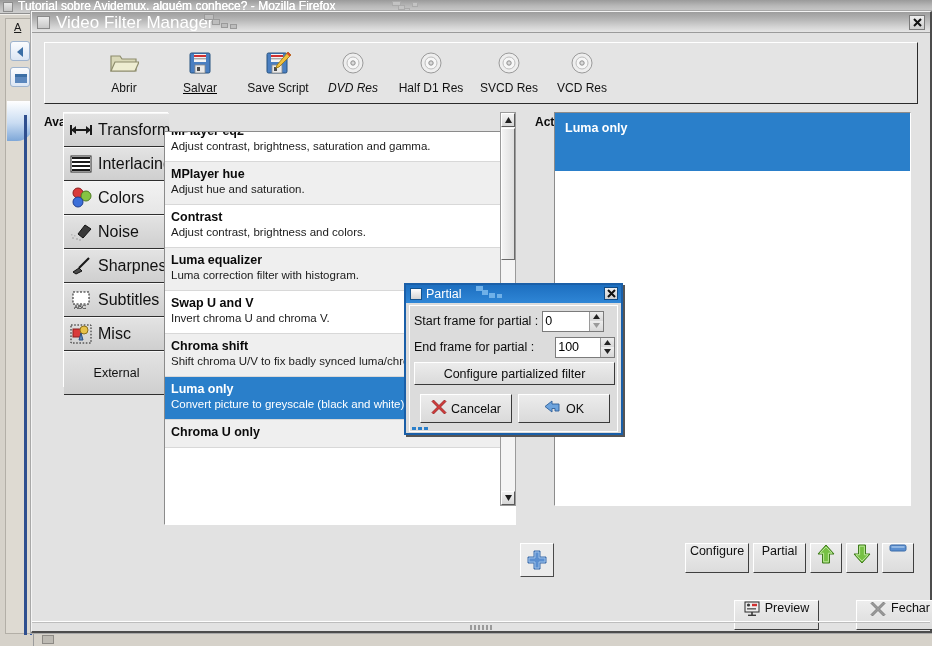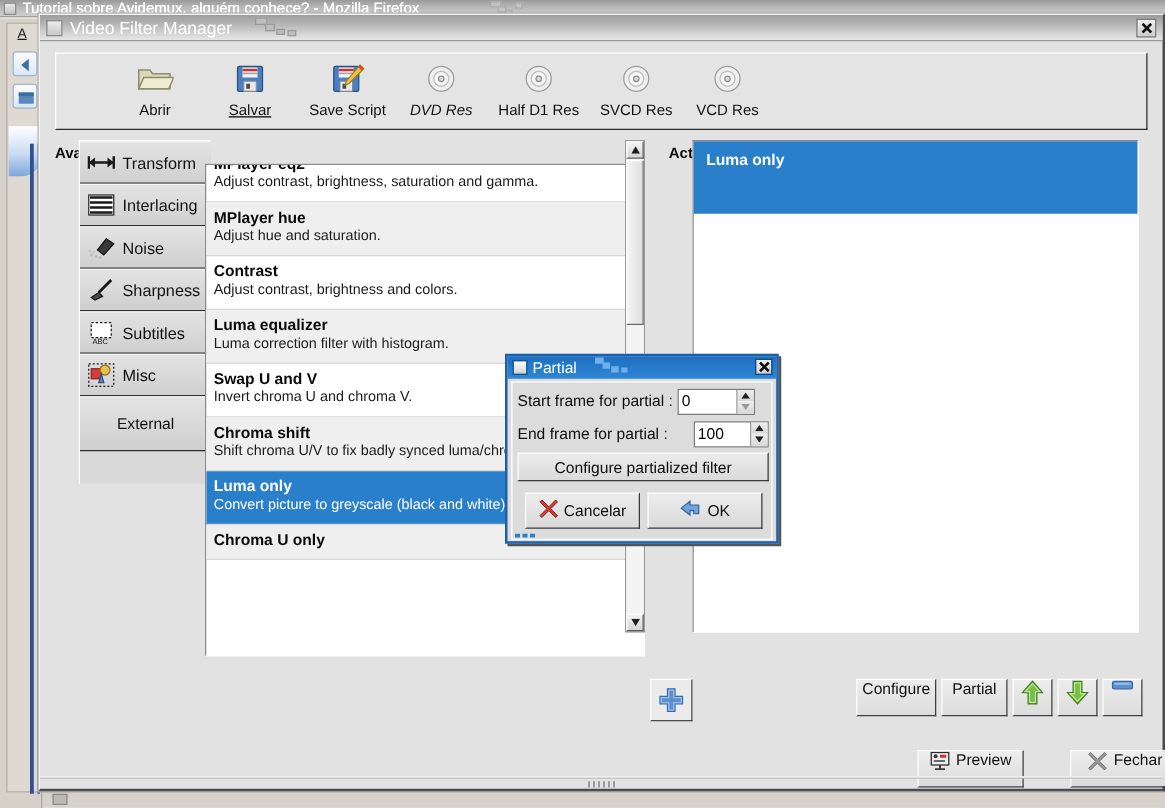--- a/index.html
+++ b/index.html
@@ -97,21 +97,21 @@
     background: linear-gradient(to bottom, #9d9d9d 0%, #b6b6b6 38%, #d2d2d2 72%, #e6e6e6 100%);
     border-bottom: 1px solid #9b9b9b;
   }
   #vfm-sysbox {
     position: absolute; left: 5px; top: 4px; width: 13px; height: 13px;
     background: linear-gradient(to bottom,#ececec,#c8c8c8);
     border: 1px solid #8a8a8a;
   }
   #vfm-title {
     position: absolute; left: 24px; top: 2px;
-    color: #ffffff; font-size: 14px; line-height: 17px; white-space: nowrap;
+    color: #ffffff; font-size: 17px; line-height: 17px; white-space: nowrap;
   }
   #vfm-close {
     position: absolute; right: 5px; top: 3px; width: 16px; height: 15px;
     background: linear-gradient(to bottom,#eeeeee,#cdcdcd);
     border: 1px solid #7a7a7a;
     display: flex; align-items: center; justify-content: center;
   }
   #vfm-close svg { display:block; }
 
   
@@ -149,21 +149,21 @@
     background: linear-gradient(to bottom,#e3e3e3,#cfcfcf);
     border-bottom: 1px solid #2e2e2e;
     border-top: 1px solid #f6f6f6;
     display: flex; align-items: center; padding-left: 6px; gap: 6px;
     cursor: default;
   }
   .cat-tab.selected {
     background: linear-gradient(to bottom,#f2f2f2,#e6e6e6);
   }
   .cat-tab .cat-ico { width: 22px; height: 22px; display:flex; align-items:center; justify-content:center; flex:0 0 22px;}
-  .cat-tab .cat-lbl { font-size: 13px; color: #111; }
+  .cat-tab .cat-lbl { font-size: 16px; color: #111; }
   .cat-tab.external { justify-content: center; padding-left: 0; height: 44px; }
   .cat-tab.external .cat-lbl { font-size: 12.5px; }
 
   
   #filter-list-frame {
     position: absolute; left: 132px; top: 100px; width: 352px; height: 394px;
     background: #ffffff;
     border: 1px solid #8b8b8b;
     border-right-color: #ffffff; border-bottom-color: #ffffff;
     overflow: hidden;
@@ -483,20 +483,30 @@
             <rect x="2" y="2" width="18" height="2"></rect>
             <rect x="2" y="6" width="18" height="2"></rect>
             <rect x="2" y="10" width="18" height="2"></rect>
             <rect x="2" y="14" width="18" height="2"></rect>
           </g>
         </svg>
       </span>
       <span class="cat-lbl">Interlacing</span>
     </div>
 
+    <div class="cat-tab selected">
+      <span class="cat-ico">
+        <svg width="22" height="22" viewBox="0 0 22 22">
+          <circle cx="8" cy="6" r="5" fill="#d93b3b" stroke="#8d1f1f"></circle>
+          <circle cx="16" cy="9" r="5" fill="#85c442" stroke="#4d7a20"></circle>
+          <circle cx="8" cy="15" r="5" fill="#3b6fd9" stroke="#1f3d8d"></circle>
+        </svg>
+      </span>
+      <span class="cat-lbl">Colors</span>
+    </div>
 
     <div class="cat-tab">
       <span class="cat-ico">
         <svg width="22" height="20" viewBox="0 0 22 20">
           <polygon points="8,12 15,3 21,7 13,16" fill="#3a3a3a" stroke="#111"></polygon>
           <g fill="#b9b9b9">
             <rect x="2" y="15" width="2" height="2"></rect>
               <rect x="6" y="16" width="2" height="2"></rect>
             <rect x="4" y="13" width="1.5" height="1.5"></rect>
               <rect x="9" y="17" width="2" height="2"></rect>

